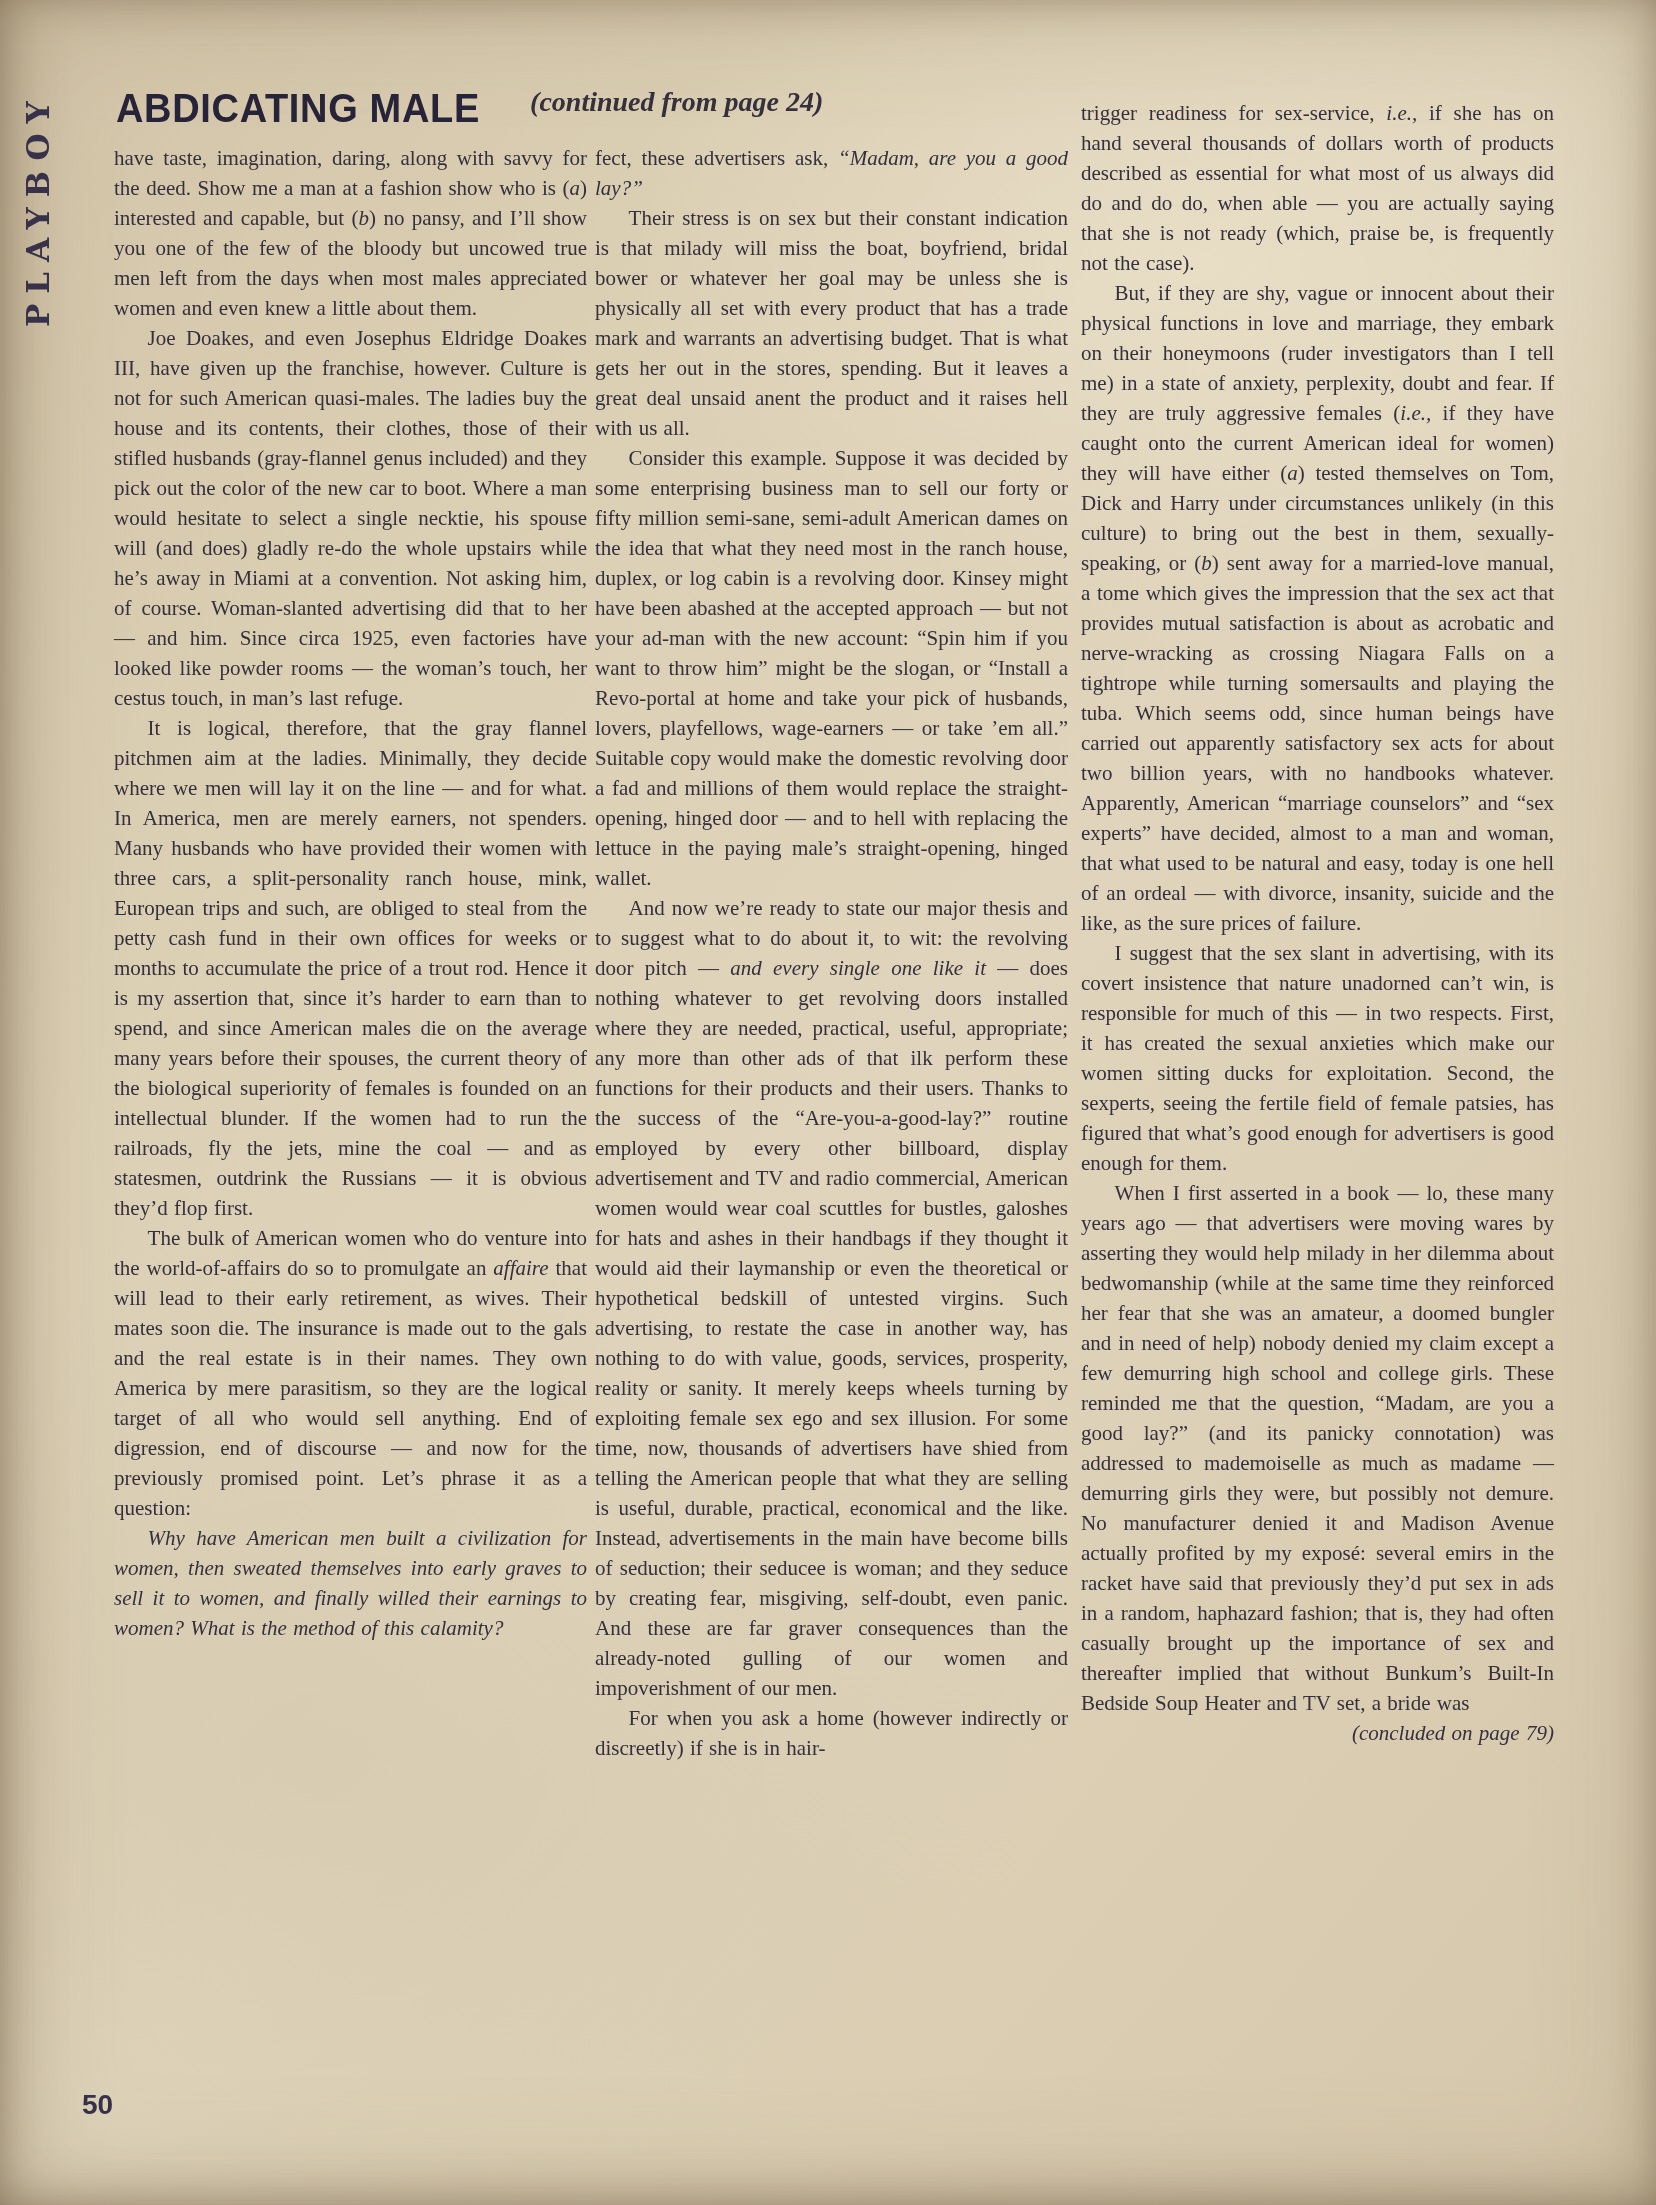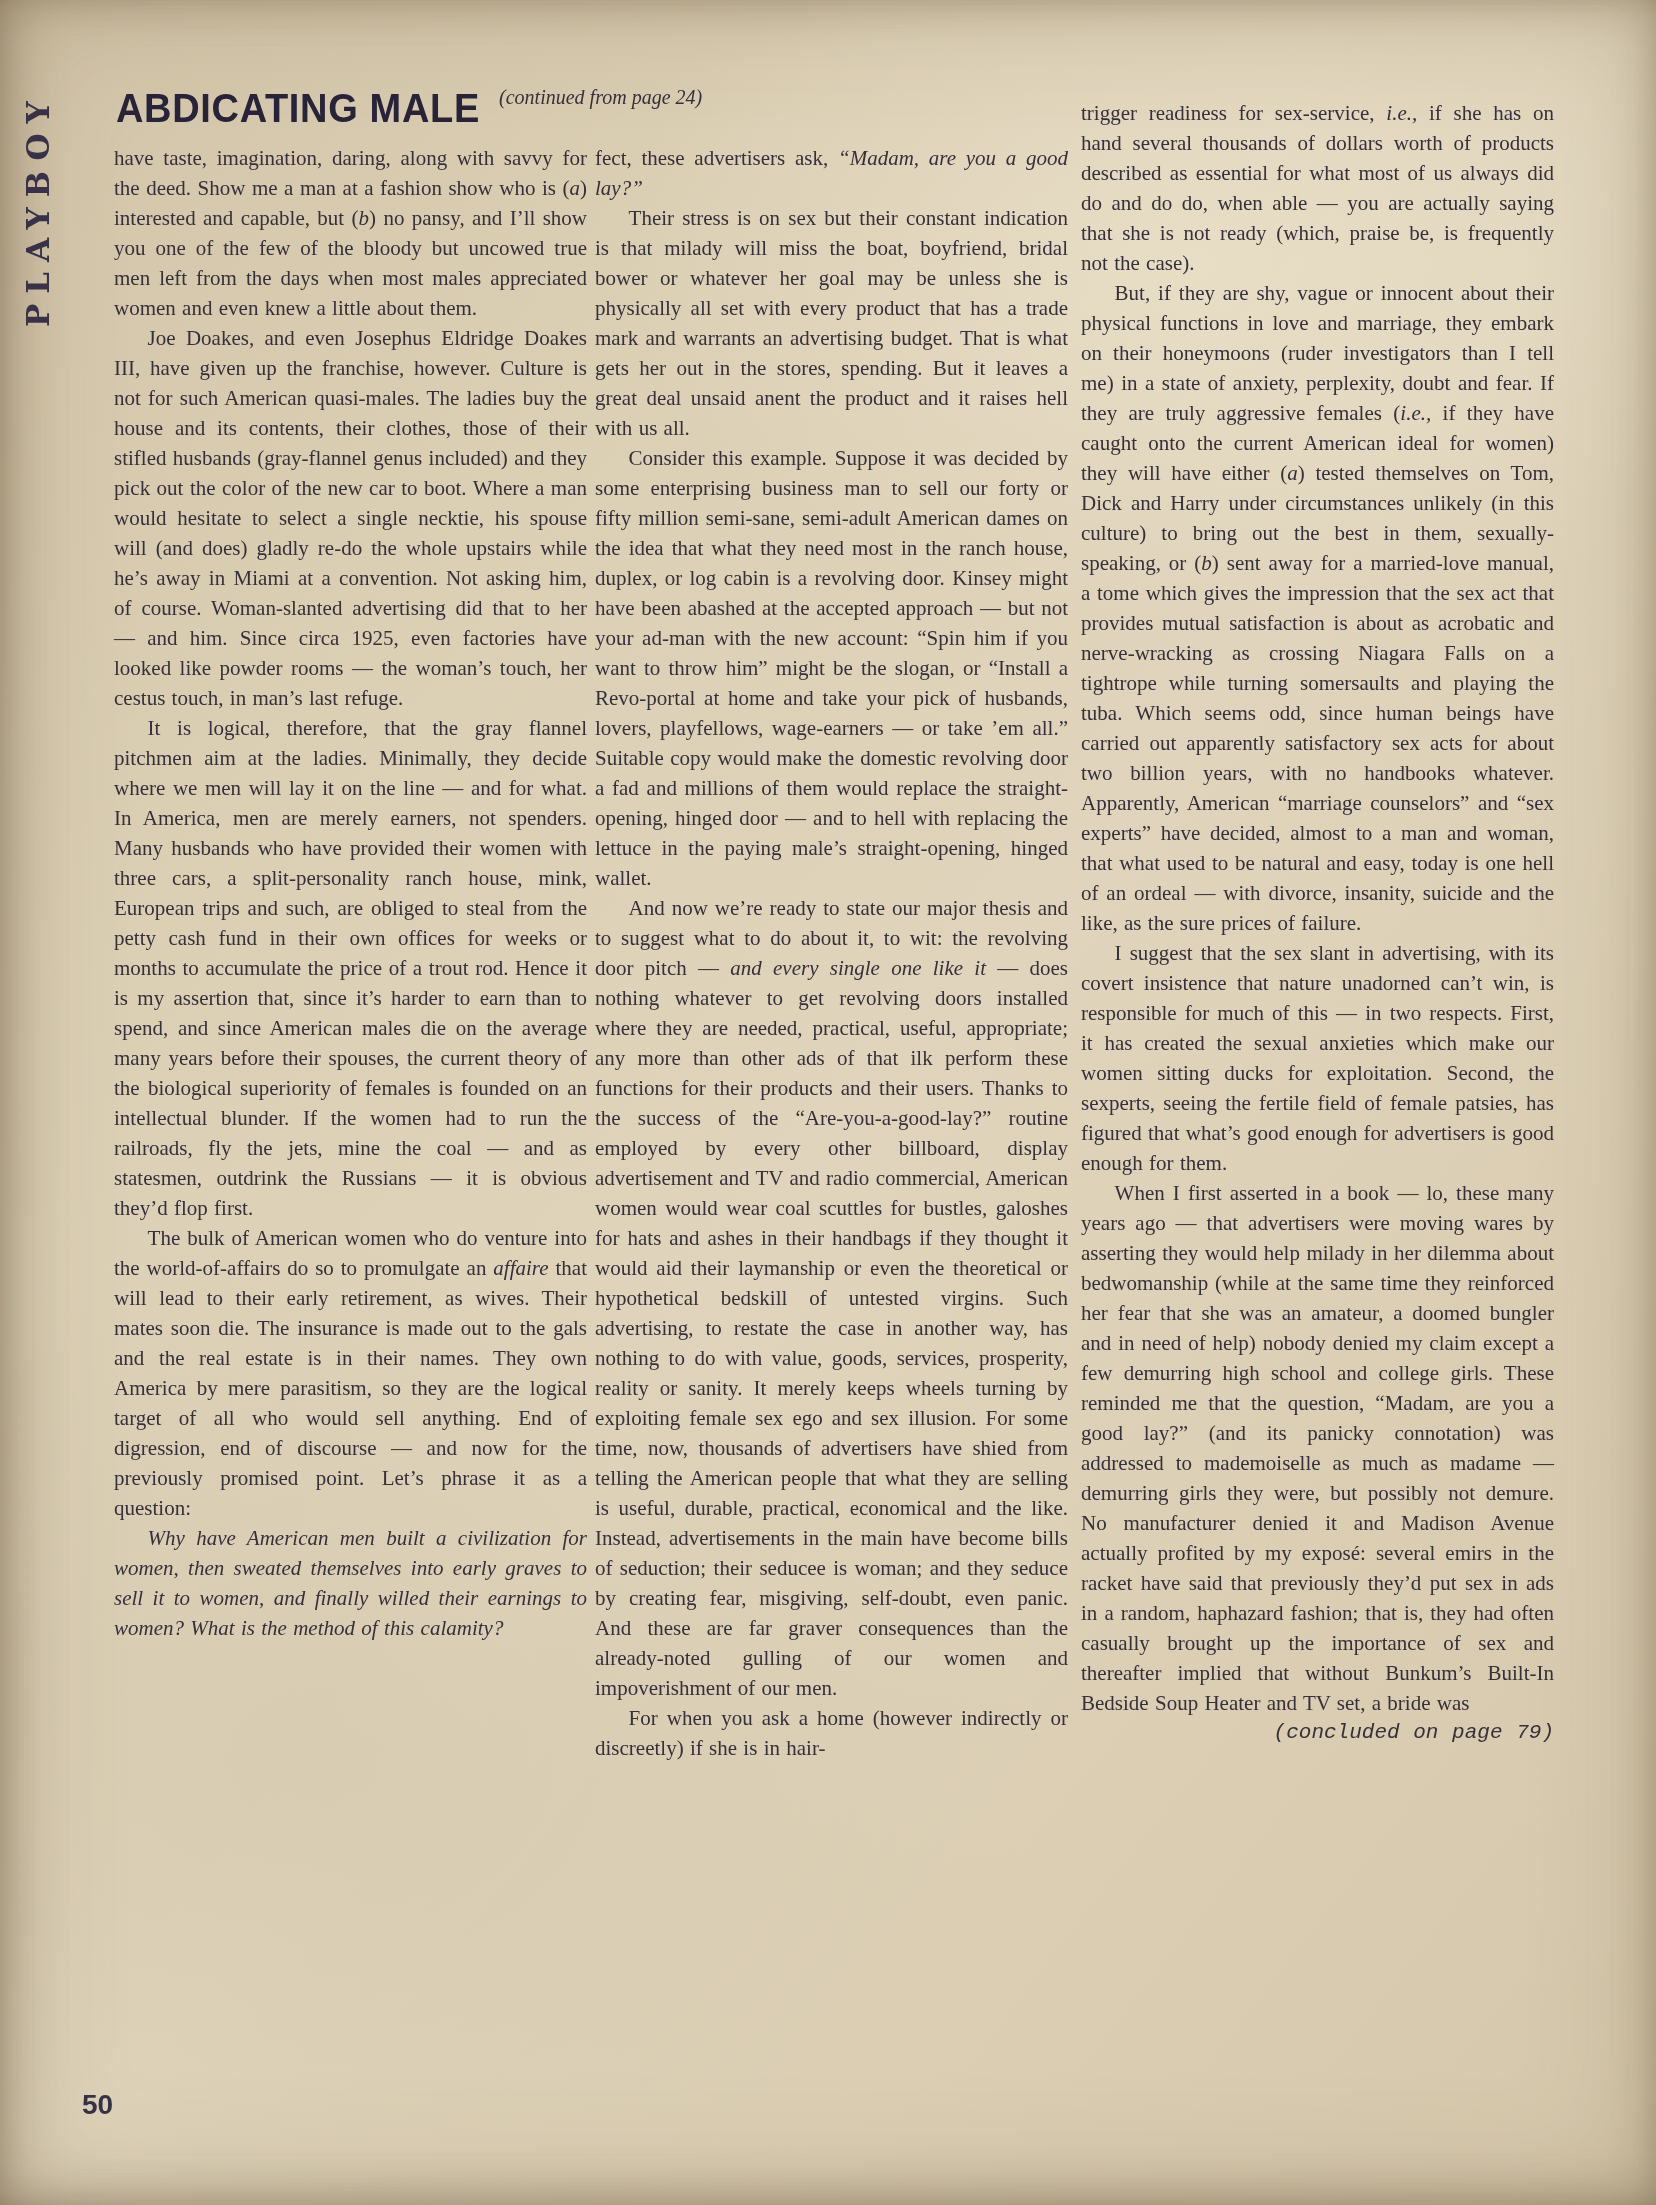--- a/index.html
+++ b/index.html
@@ -49,36 +49,38 @@
     font-family: "Liberation Sans", sans-serif;
     font-weight: 700;
     font-size: 40px;
     letter-spacing: 0.7px;
     color: #272339;
     transform: scaleX(0.95);
     transform-origin: left bottom;
   }
   .continued {
     font-style: italic;
-    font-size: 20px;
+    font-size: 28px;
+    margin-left: 31px;
     color: #35303c;
+    font-weight: bold;
   }
   .col {
     position: absolute;
     width: 473px;
     font-size: 21px;
     line-height: 30px;
     text-align: justify;
     word-spacing: 0.05em;
     color: #35303c;
   }
   .col p { margin: 0; }
   .col p.ind { text-indent: 1.6em; }
   .col p.ital { font-style: italic; }
-  .col p.right { text-align: right; font-family: Liberation Mono, monospace; }
+  .col p.right { text-align: right; }
   #col1 { left: 114px; top: 143px; }
   #col2 { left: 595px; top: 143px; }
   #col3 { left: 1081px; top: 98px; }
   .pagenum {
     position: absolute;
     left: 38px; top: 2089px;
     font-family: "Liberation Sans", sans-serif;
     font-weight: 700;
     font-size: 28px;
     color: #363148;

